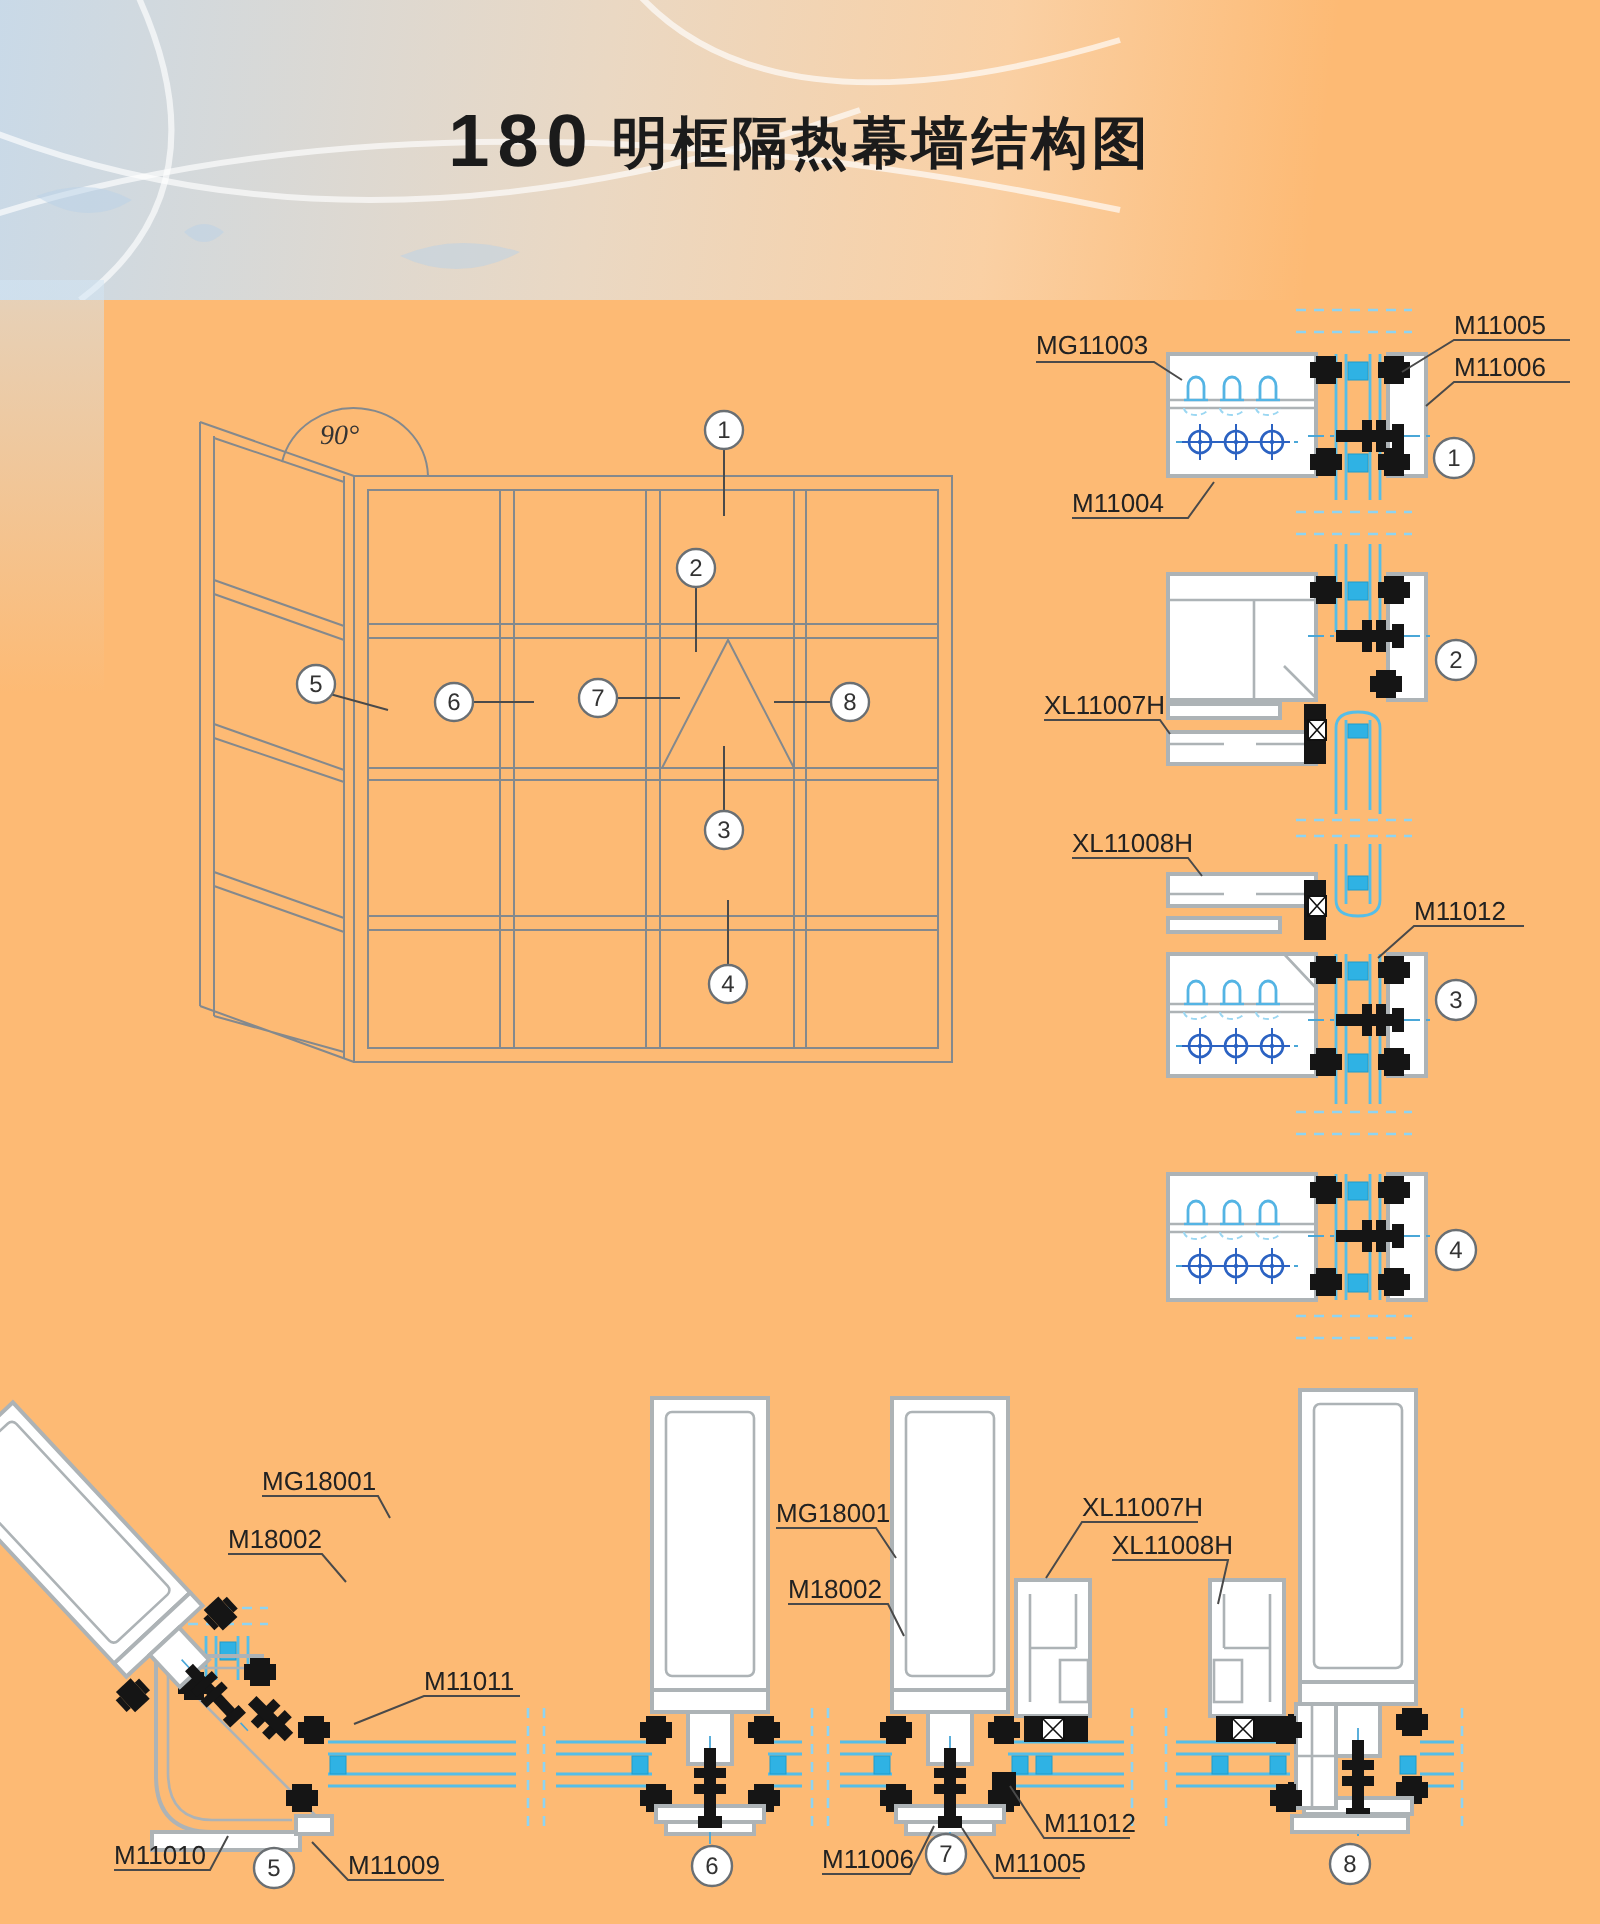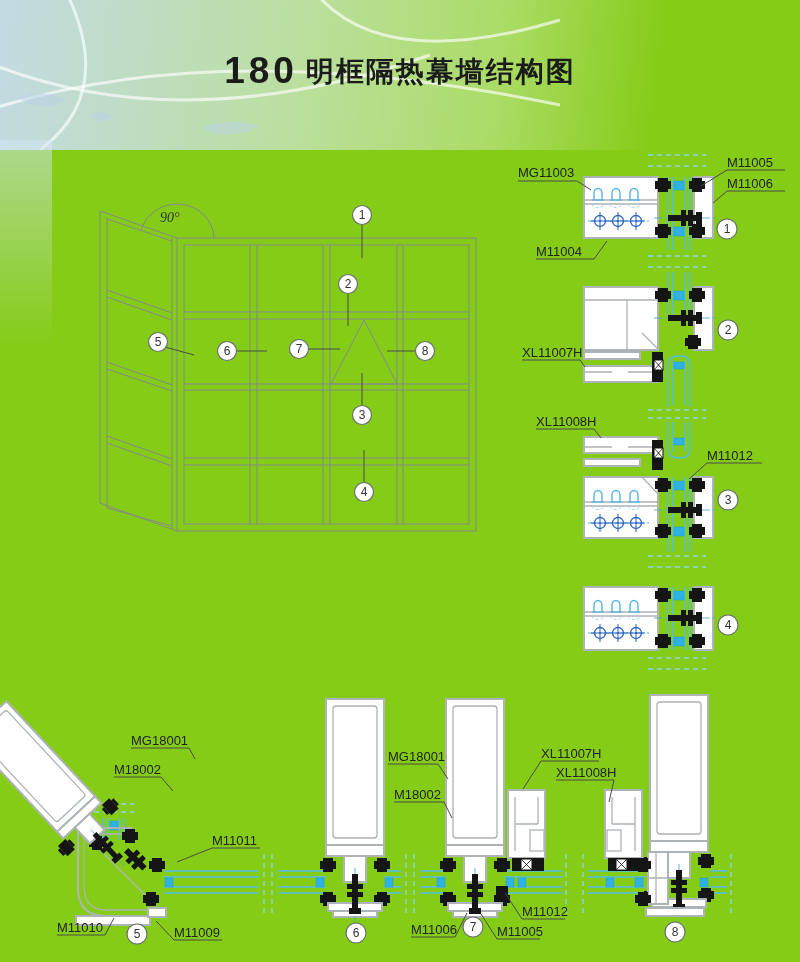--- a/index.html
+++ b/index.html
@@ -1,16 +1,16 @@
 <!DOCTYPE html>
 <html><head>
 <meta charset="utf-8">
 <style>
   html,body{margin:0;padding:0;background:#fff;}
-  .page{position:relative;width:800px;height:962px;background:#84cc16;overflow:hidden;
+  .page{position:relative;width:800px;height:962px;background:#fdba74;overflow:hidden;
         font-family:"Liberation Sans",sans-serif;}
   .watermark{position:absolute;top:0;left:0;width:800px;height:150px;
     background:linear-gradient(97deg, rgba(198,219,238,.95) 0%, rgba(222,236,247,.6) 38%,
                rgba(244,249,253,.35) 62%, rgba(255,255,255,0) 82%);}
   .watermark-left{position:absolute;top:140px;left:0;width:52px;height:230px;
     background:linear-gradient(180deg, rgba(210,229,244,.55), rgba(255,255,255,0) 90%);}
   .title{position:absolute;top:50px;left:0;width:800px;text-align:center;margin:0;
          color:#1b1b1b;white-space:nowrap;}
   .t-num{font-size:37px;font-weight:900;letter-spacing:4px;vertical-align:-2px;}
   .t-text{font-size:28px;font-weight:700;letter-spacing:2px;margin-left:8px;}

